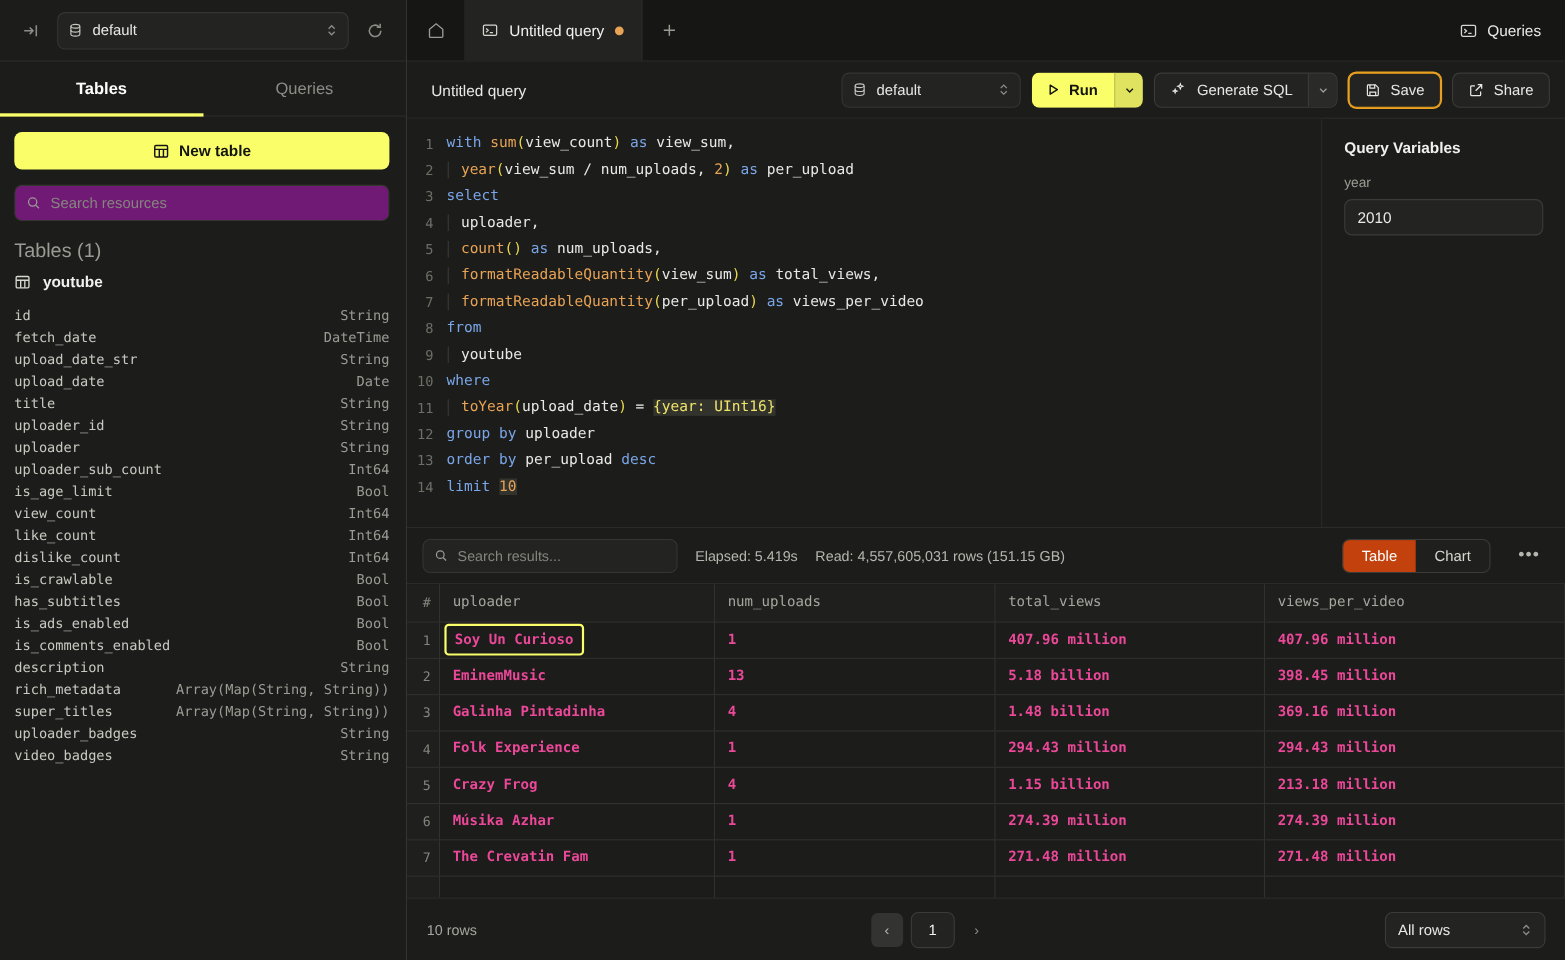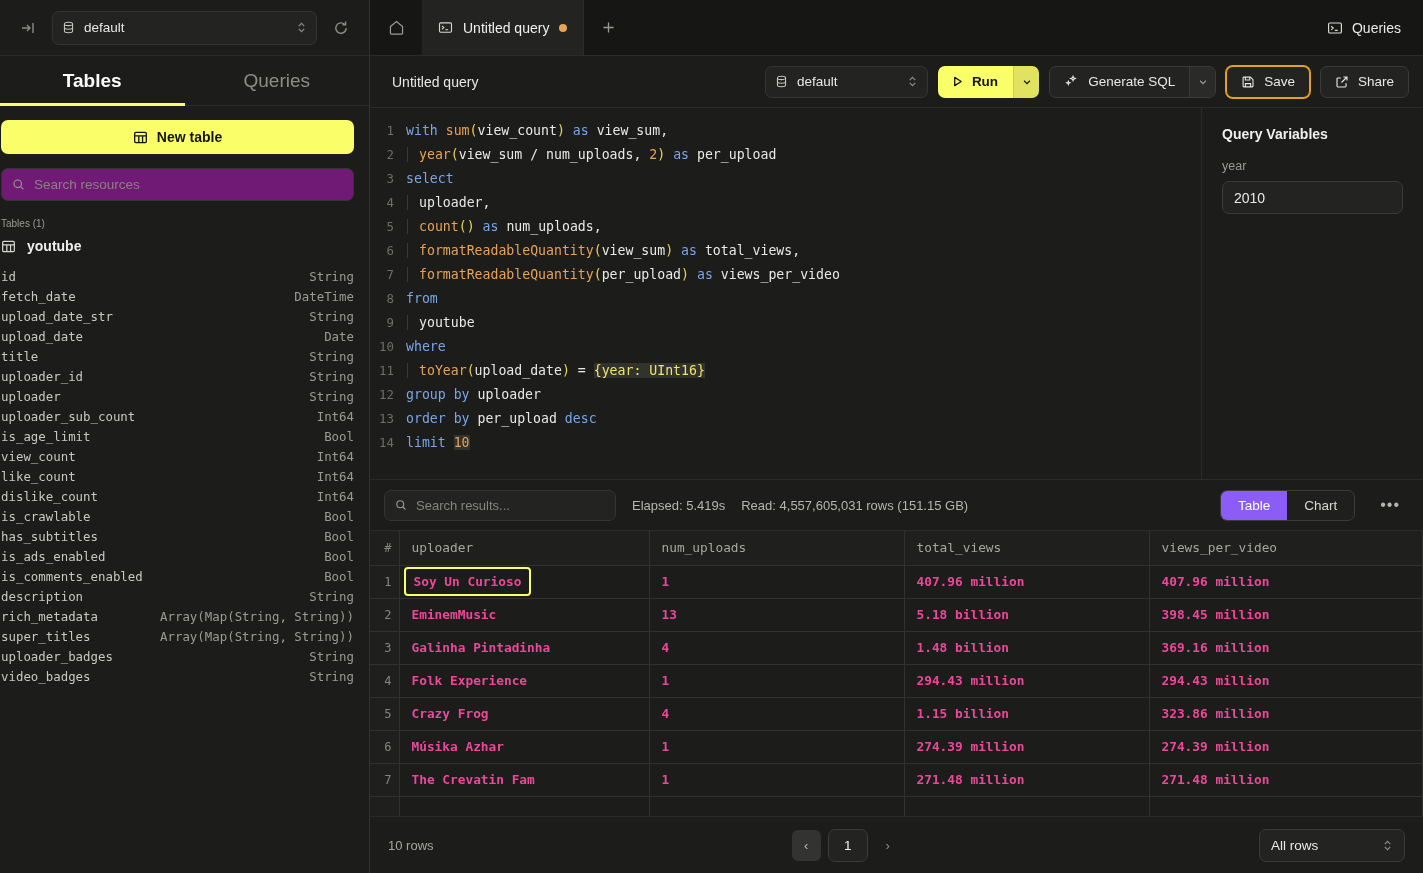--- a/index.html
+++ b/index.html
@@ -35,46 +35,46 @@
     border: 1px solid #353533; border-radius: 7px;
     display: flex; align-items: center; gap: 9px;
     padding: 0 9px; font-size: 13.5px; color: #e8e8e6;
   }
   .db-select .lbl { flex: 1; }
   .chev2 { color: #8d8d88; flex: none; }
 
   .sb-tabs { display: flex; height: 50px; border-bottom: 1px solid #2b2b29; position: relative; }
   .sb-tab {
     flex: 1; display: flex; align-items: center; justify-content: center;
-    font-size: 19px; color: #8d8d88; position: relative;
+    font-size: 15px; color: #8d8d88; position: relative;
   }
   .sb-tab.active { color: #fff; font-weight: bold; }
   .sb-tab.active::after {
     content: ""; position: absolute; left: 0; right: 0; bottom: -1px;
     height: 3px; background: #faff69;
   }
 
-  .sb-body { padding: 14px 15px 0 1px; overflow: hidden; flex: 1; }
+  .sb-body { padding: 14px 15px 0 13px; overflow: hidden; flex: 1; }
   .new-table-btn {
     height: 34px; width: 100%; background: #faff69; color: #15150f;
     border-radius: 7px; display: flex; align-items: center;
     justify-content: center; gap: 9px; font-size: 14px; font-weight: bold;
   }
   .search-box {
     margin-top: 14px; height: 33px; background: #701a75;
     border: 1px solid #353533; border-radius: 7px;
     display: flex; align-items: center; gap: 9px; padding: 0 10px;
   }
   .search-box input {
     flex: 1; background: none; border: none; outline: none;
     color: #e8e8e6; font-size: 13.5px; font-family: inherit;
   }
   .search-box input::placeholder { color: #85857f; }
 
-  .sec-label { margin-top: 17px; font-size: 10px; color: #9b9b95; }
+  .sec-label { margin-top: 17px; font-size: 18px; color: #9b9b95; }
   .tbl-row {
     margin-top: 9px; display: flex; align-items: center; gap: 11px;
     font-size: 14px; font-weight: bold; color: #f0f0ee;
   }
 
   .cols { margin-top: 12px; }
   .col-row {
     display: flex; align-items: center; height: 20px;
     font-family: "DejaVu Sans Mono", monospace; font-size: 12.4px;
   }
@@ -189,21 +189,21 @@
   .res-stat { font-size: 13px; color: #b6b6b0; }
   .res-spacer { flex: 1; }
   .seg {
     display: flex; height: 31px; background: #1f1f1d;
     border: 1px solid #3b3b39; border-radius: 7px; overflow: hidden;
   }
   .seg-item {
     padding: 0 17px; display: flex; align-items: center;
     font-size: 13.5px; color: #d8d8d2;
   }
-  .seg-item.active { background: #8b5cf6; color: #fff; }
+  .seg-item.active { background: #c2410c; color: #fff; }
   .more-btn { padding: 0 9px; color: #b6b6b0; display: flex; align-items: center; font-size: 16px; letter-spacing:1px;}
 
   .grid-wrap { flex: 1; overflow: hidden; border-top: 1px solid #2b2b29; }
   table.grid { width: 100%; border-collapse: collapse; table-layout: fixed; }
   table.grid th, table.grid td {
     border-right: 1px solid #313130; border-bottom: 1px solid #313130;
     text-align: left; padding: 0 12px; height: 33px;
     font-family: "DejaVu Sans Mono", monospace; font-size: 12.8px;
     white-space: nowrap; overflow: hidden;
   }
@@ -655,21 +655,21 @@
                 <td class="w-uploader">Folk Experience</td>
                 <td class="w-num">1</td>
                 <td class="w-total">294.43 million</td>
                 <td class="">294.43 million</td>
               </tr>
               <tr>
                 <td class="c-idx">5</td>
                 <td class="w-uploader">Crazy Frog</td>
                 <td class="w-num">4</td>
                 <td class="w-total">1.15 billion</td>
-                <td class="">323.86 million</td>
+                <td class="">213.18 million</td>
               </tr>
               <tr>
                 <td class="c-idx">6</td>
                 <td class="w-uploader">Músika Azhar</td>
                 <td class="w-num">1</td>
                 <td class="w-total">274.39 million</td>
                 <td class="">274.39 million</td>
               </tr>
               <tr>
                 <td class="c-idx">7</td>

